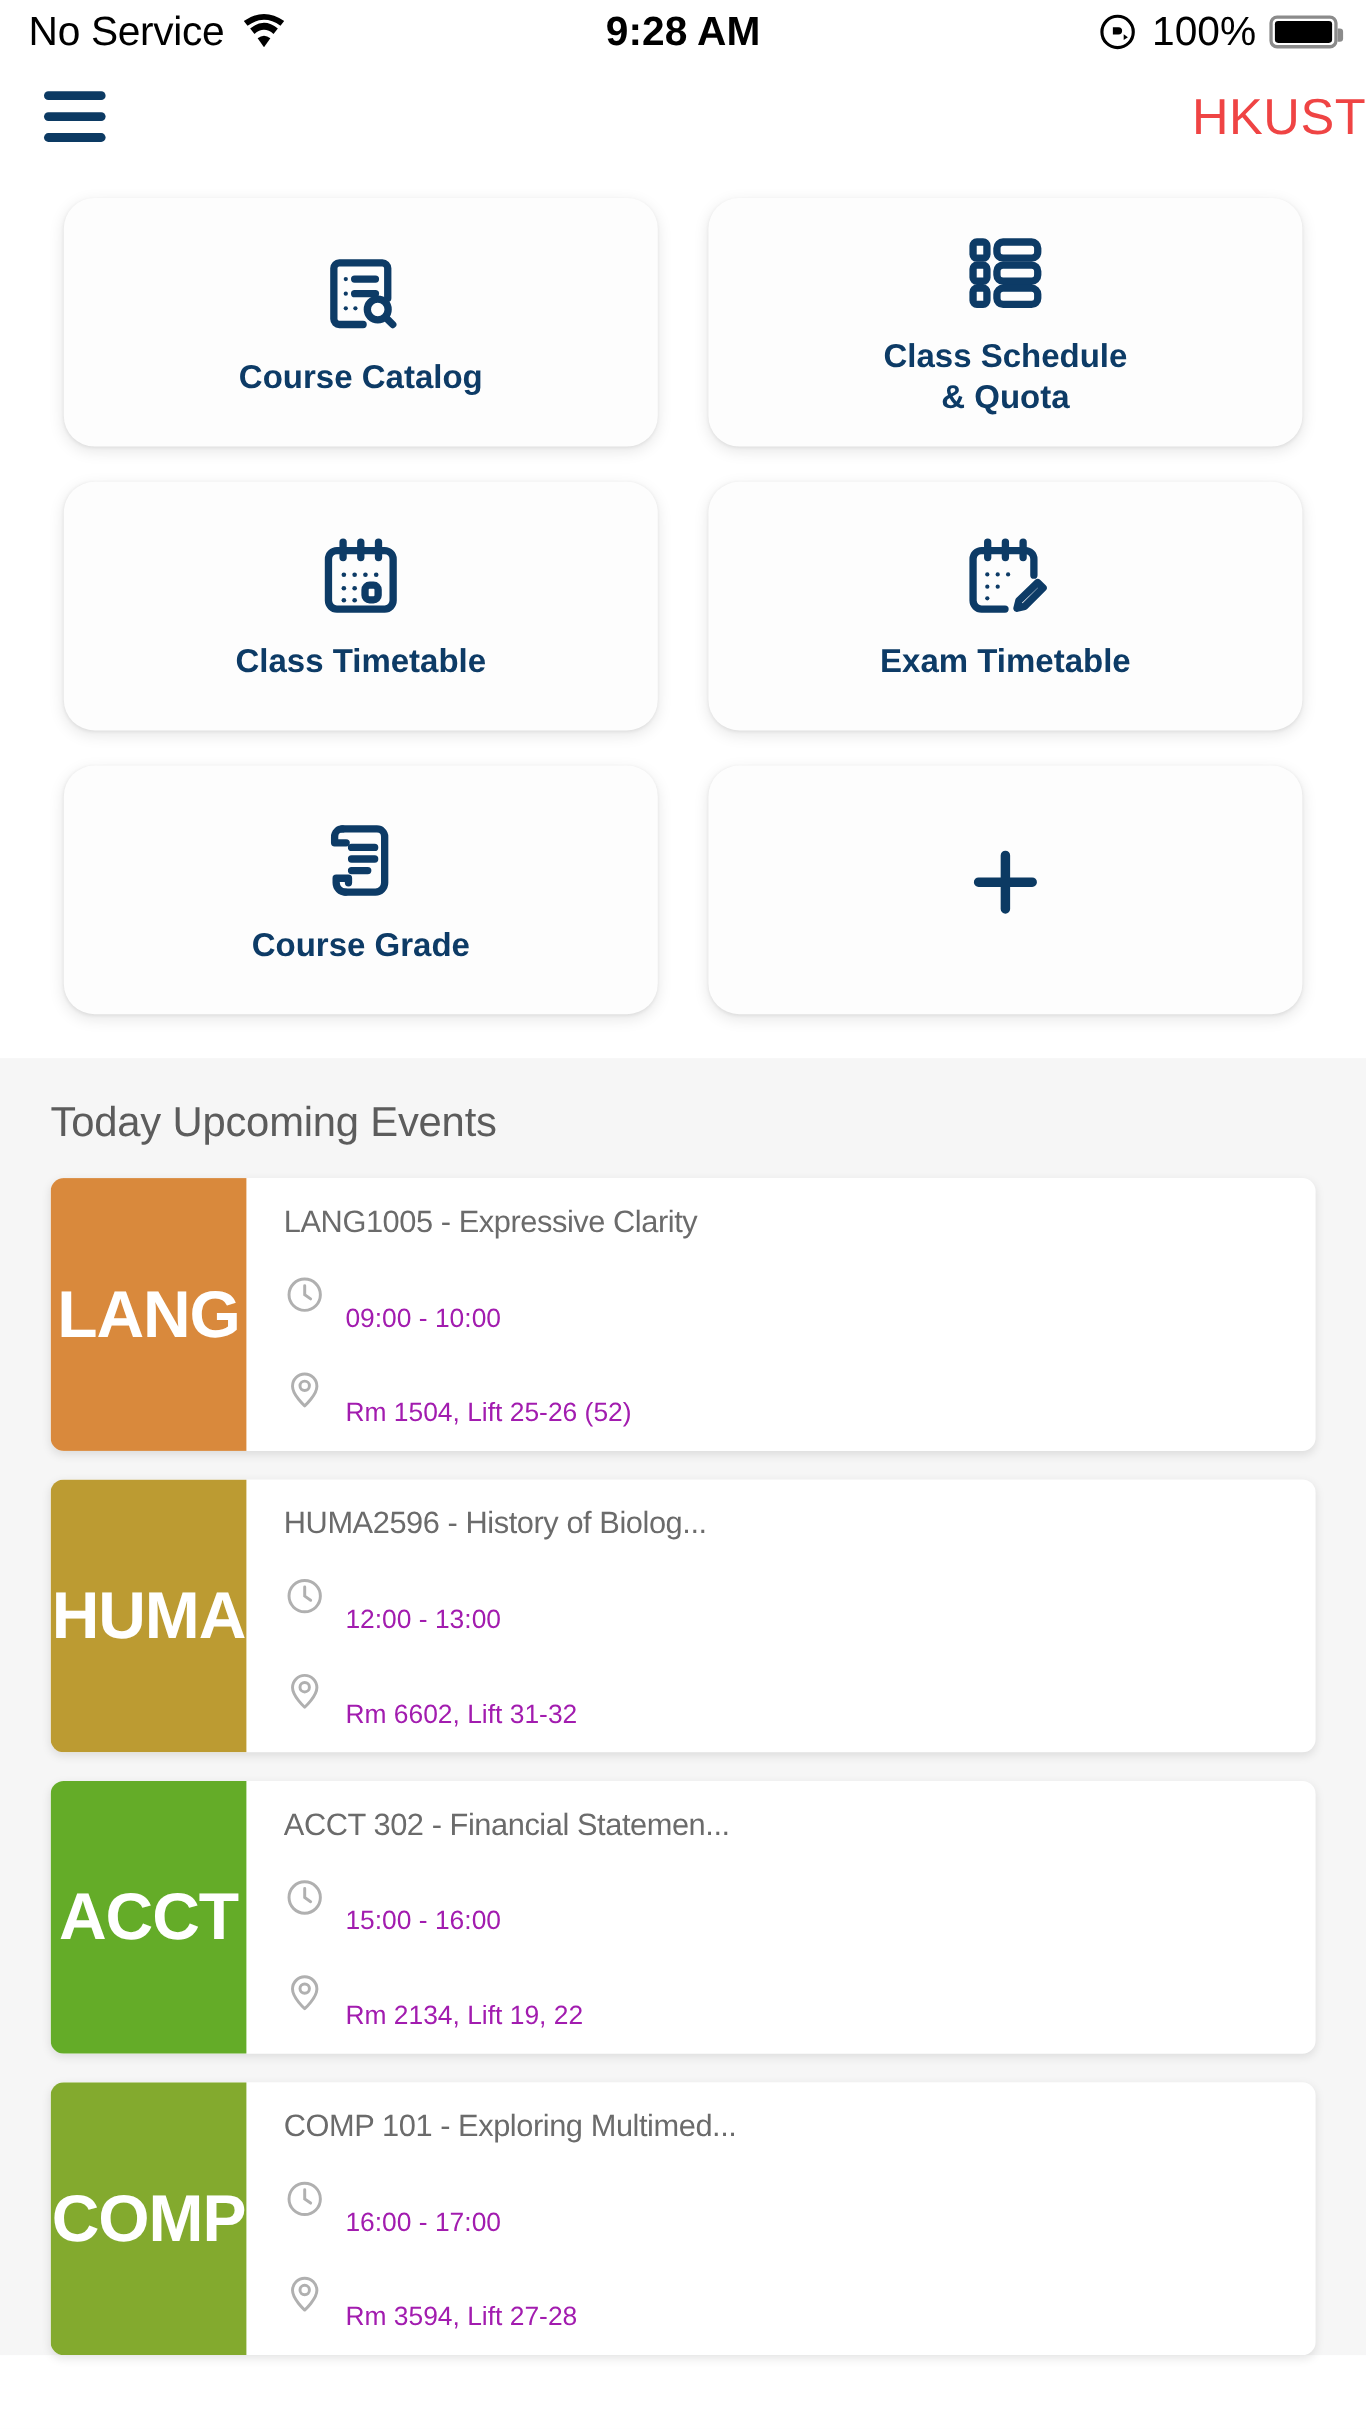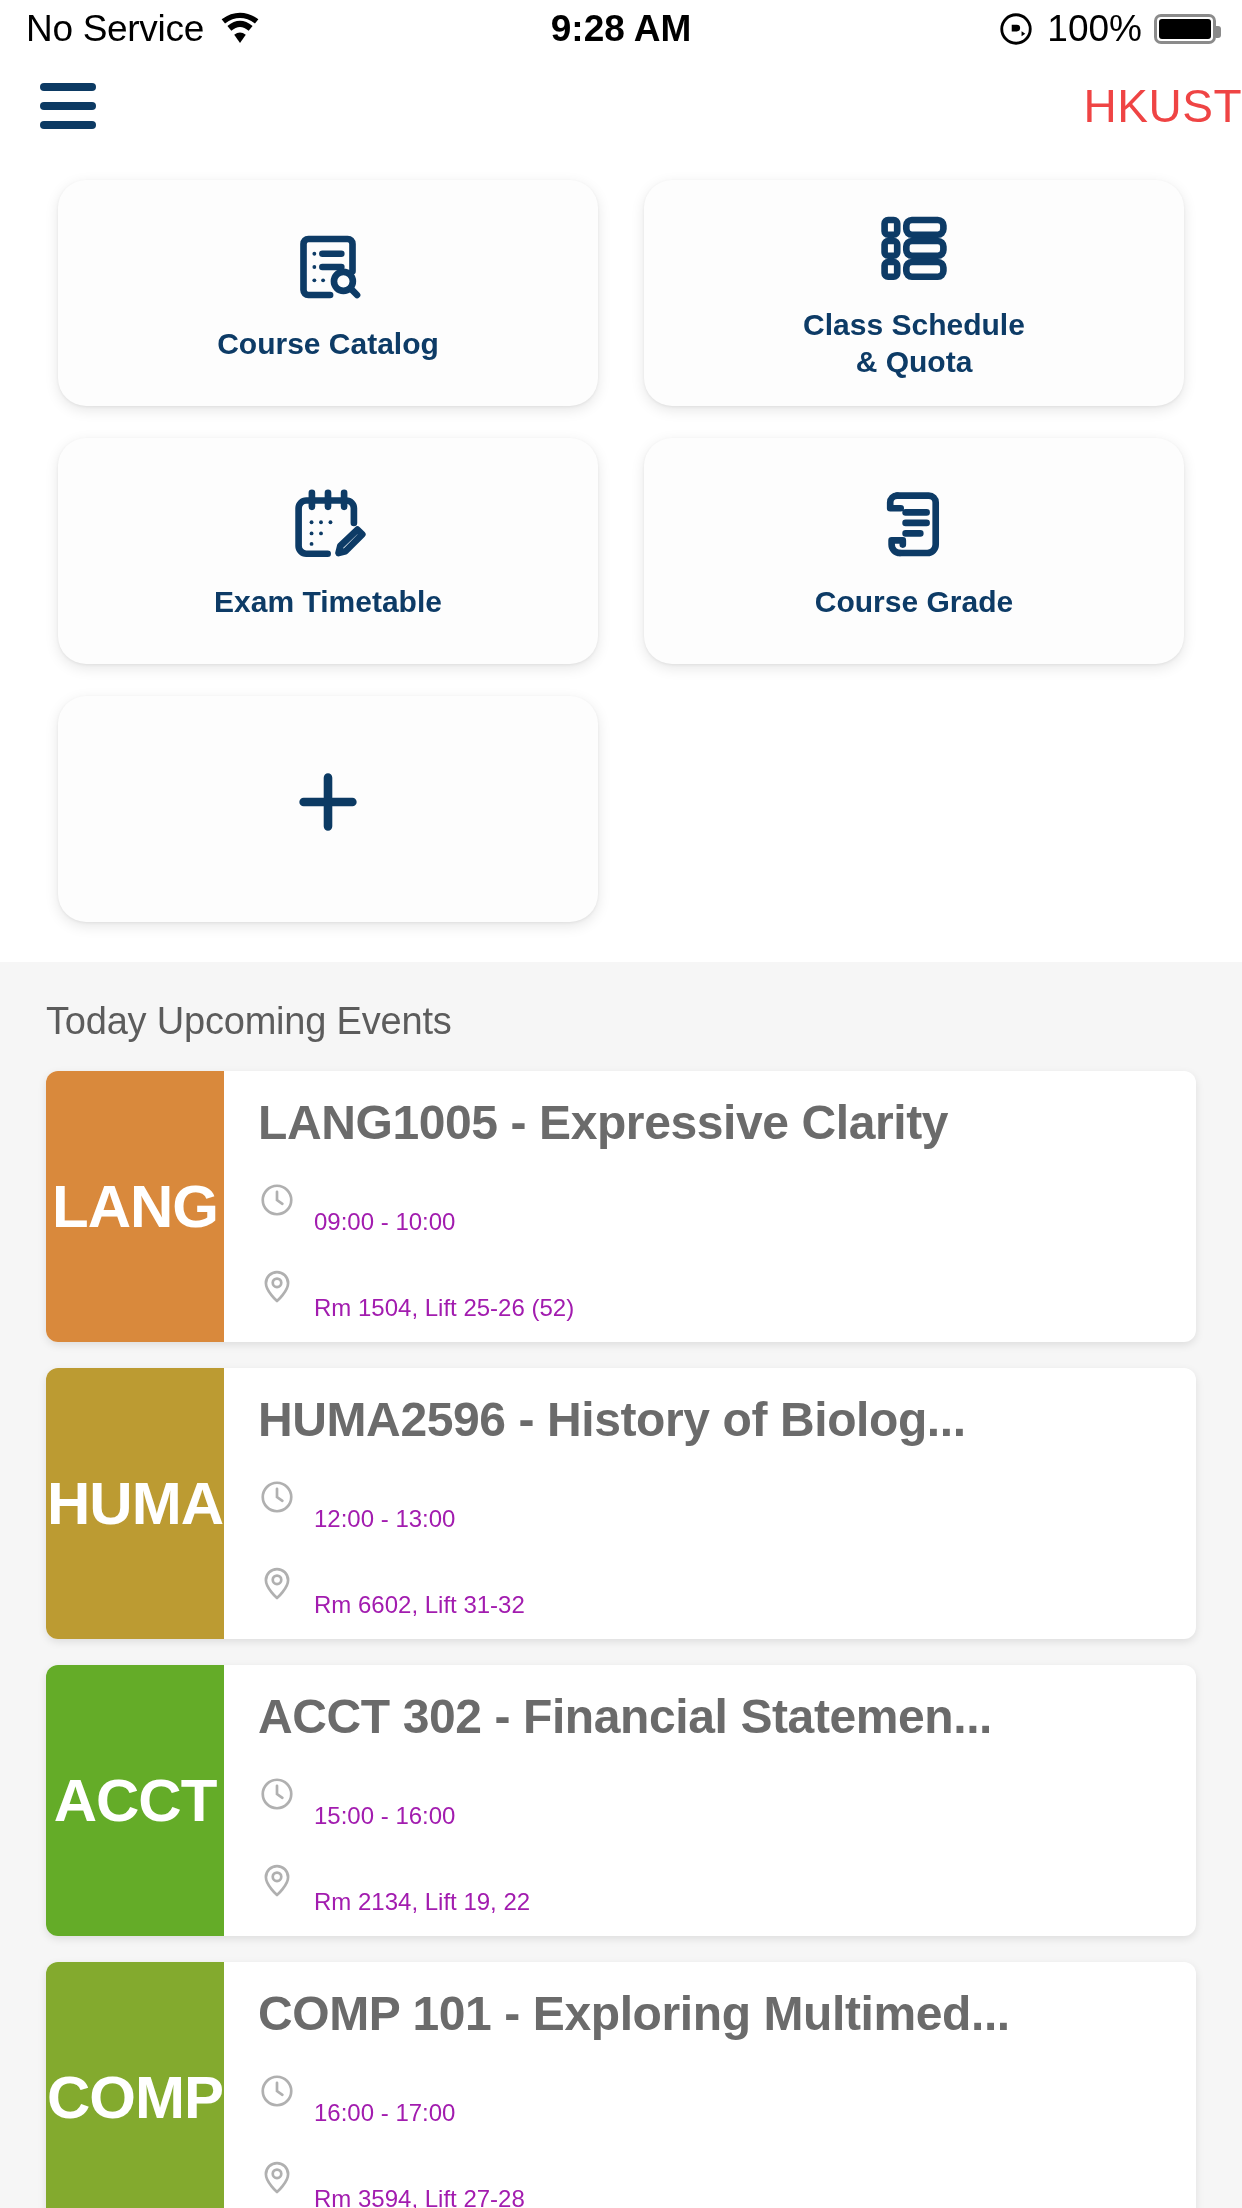--- a/index.html
+++ b/index.html
@@ -106,21 +106,21 @@
     width:178px; flex:0 0 178px;
     display:flex; flex-direction:row;
     align-items:center; justify-content:center;
   }
   .event-tag span{
     color:#ffffff; font-size:60px; font-weight:bold;
     line-height:1.02; letter-spacing:-1px;
   }
   .event-body{ flex:1; padding:24px 30px 20px 34px; min-width:0; }
   .event-name{
-    font-size:48px; color:#6b6b6b; font-weight:bold;
+    font-size:28px; color:#6b6b6b; font-weight:normal;
     white-space:nowrap; overflow:hidden; text-overflow:ellipsis;
     letter-spacing:-0.4px;
   }
   .event-row{
     display:flex; align-items:center; gap:18px; margin-top:14px;
   }
   .event-row .txt{ font-size:24px; color:#a21caf;margin-top:44px; }
   .ico{ flex:0 0 auto; display:flex; }
 </style>
 </head>
@@ -193,20 +193,38 @@
           <rect x="3.6" y="16.0" width="3.6" height="4.2" rx="1"></rect>
           <rect x="9.8" y="16.0" width="10.6" height="4.2" rx="1.6"></rect>
         </svg>
       </div>
       <div class="card-label">
         <span>Class Schedule</span><br>
         <span>&amp; Quota</span>
       </div>
     </div>
 
+    <div class="card">
+      <div class="card-icon">
+        <svg width="84" height="84" viewBox="0 0 24 24" fill="none" stroke="#0d3b66" stroke-width="1.9" stroke-linecap="round" stroke-linejoin="round">
+          <rect x="3.6" y="5.0" width="16.8" height="15.2" rx="2.2"></rect>
+          <path d="M7.4 2.8v4M12 2.8v4M16.6 2.8v4"></path>
+          <circle cx="7.6" cy="11.3" r="0.6" fill="#0d3b66" stroke="none"></circle>
+          <circle cx="10.4" cy="11.3" r="0.6" fill="#0d3b66" stroke="none"></circle>
+          <circle cx="13.2" cy="11.3" r="0.6" fill="#0d3b66" stroke="none"></circle>
+          <circle cx="16.0" cy="11.3" r="0.6" fill="#0d3b66" stroke="none"></circle>
+          <circle cx="7.6" cy="14.8" r="0.6" fill="#0d3b66" stroke="none"></circle>
+          <circle cx="10.4" cy="14.8" r="0.6" fill="#0d3b66" stroke="none"></circle>
+          <circle cx="7.6" cy="17.9" r="0.6" fill="#0d3b66" stroke="none"></circle>
+          <circle cx="10.4" cy="17.9" r="0.6" fill="#0d3b66" stroke="none"></circle>
+          <rect x="13.1" y="14.0" width="3.4" height="3.8" rx="1.2"></rect>
+        </svg>
+      </div>
+      <div class="card-label">Class Timetable</div>
+    </div>
 
     <div class="card">
       <div class="card-icon">
         <svg width="84" height="84" viewBox="0 0 24 24" fill="none" stroke="#0d3b66" stroke-width="1.9" stroke-linecap="round" stroke-linejoin="round">
           <path d="M19.4 11.4V7.2a2.2 2.2 0 0 0-2.2-2.2H5.8a2.2 2.2 0 0 0-2.2 2.2v10.8a2.2 2.2 0 0 0 2.2 2.2h6.1"></path>
           <path d="M7.4 2.8v4M12 2.8v4M16.6 2.8v4"></path>
           <circle cx="7.3" cy="11.2" r="0.55" fill="#0d3b66" stroke="none"></circle>
           <circle cx="10.0" cy="11.2" r="0.55" fill="#0d3b66" stroke="none"></circle>
           <circle cx="12.7" cy="11.2" r="0.55" fill="#0d3b66" stroke="none"></circle>
           <circle cx="7.3" cy="14.4" r="0.55" fill="#0d3b66" stroke="none"></circle>

